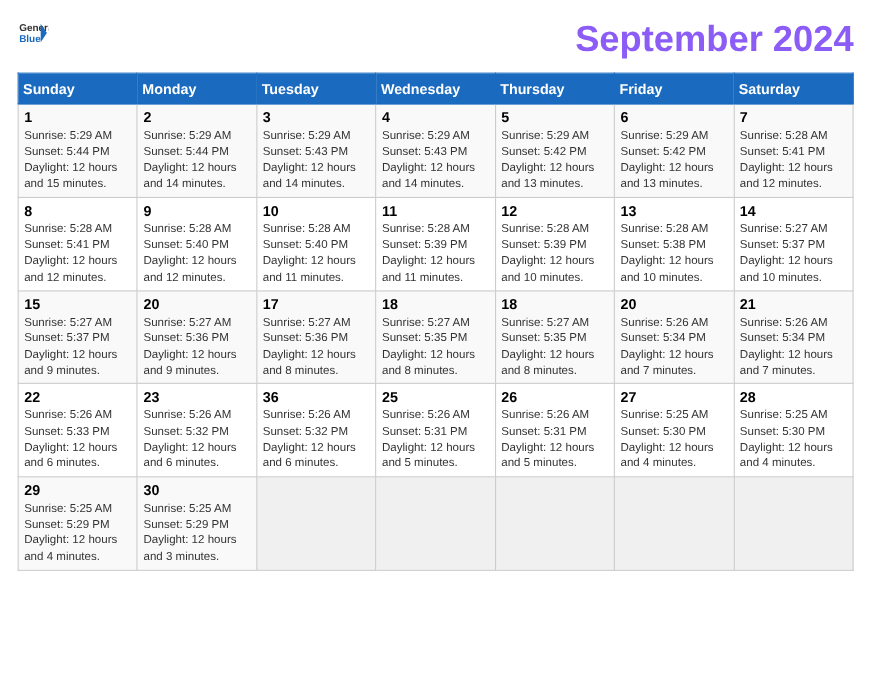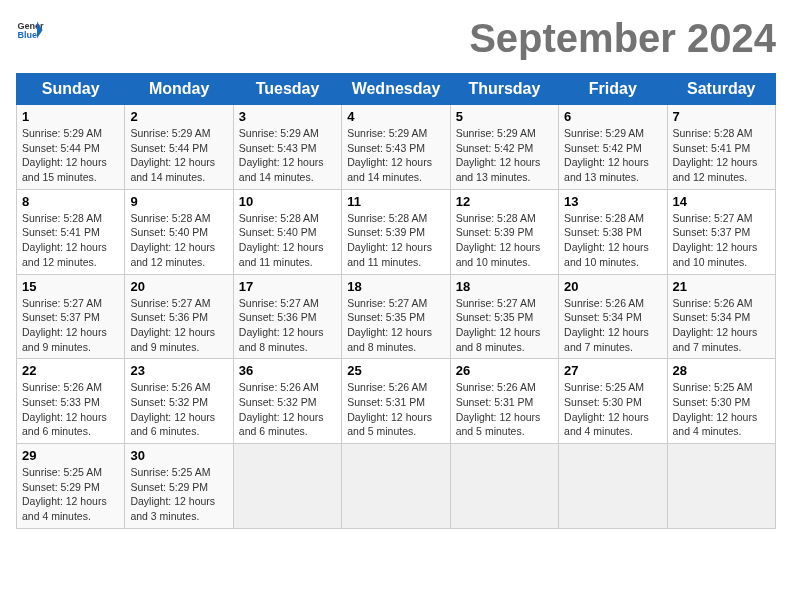--- a/index.html
+++ b/index.html
@@ -22,40 +22,40 @@
       gap: 4px;
     }
     .logo-icon {
       width: 28px;
       height: 28px;
     }
     .title-area {
       text-align: right;
     }
     .calendar-title {
-      font-size: 40px;
+      font-size: 33px;
       font-weight: bold;
-      color: #737373;
+      color: #8b5cf6;
     }
     .calendar-subtitle {
       font-size: 16px;
       color: #555;
     }
     table {
       width: 100%;
       border-collapse: collapse;
       font-size: 11px;
     }
     thead tr th {
       background-color: #1a6abf;
       color: #fff;
       padding: 6px 4px;
-      font-size: 16px;
+      font-size: 13px;
       font-weight: bold;
-      text-align: center;
+      text-align: left;
       border: 1px solid #1a6abf;
     }
     tbody tr td {
       vertical-align: top;
       border: 1px solid #ccc;
       padding: 4px 5px;
       min-height: 70px;
       background: #fff;
       width: 14.28%;
     }

